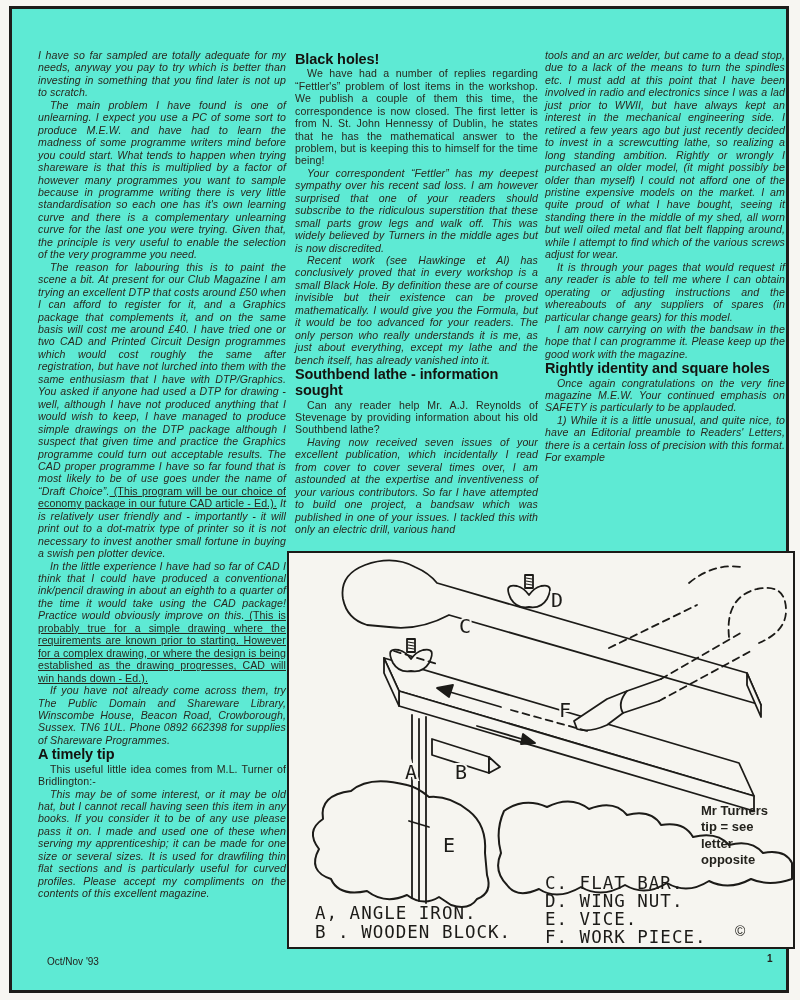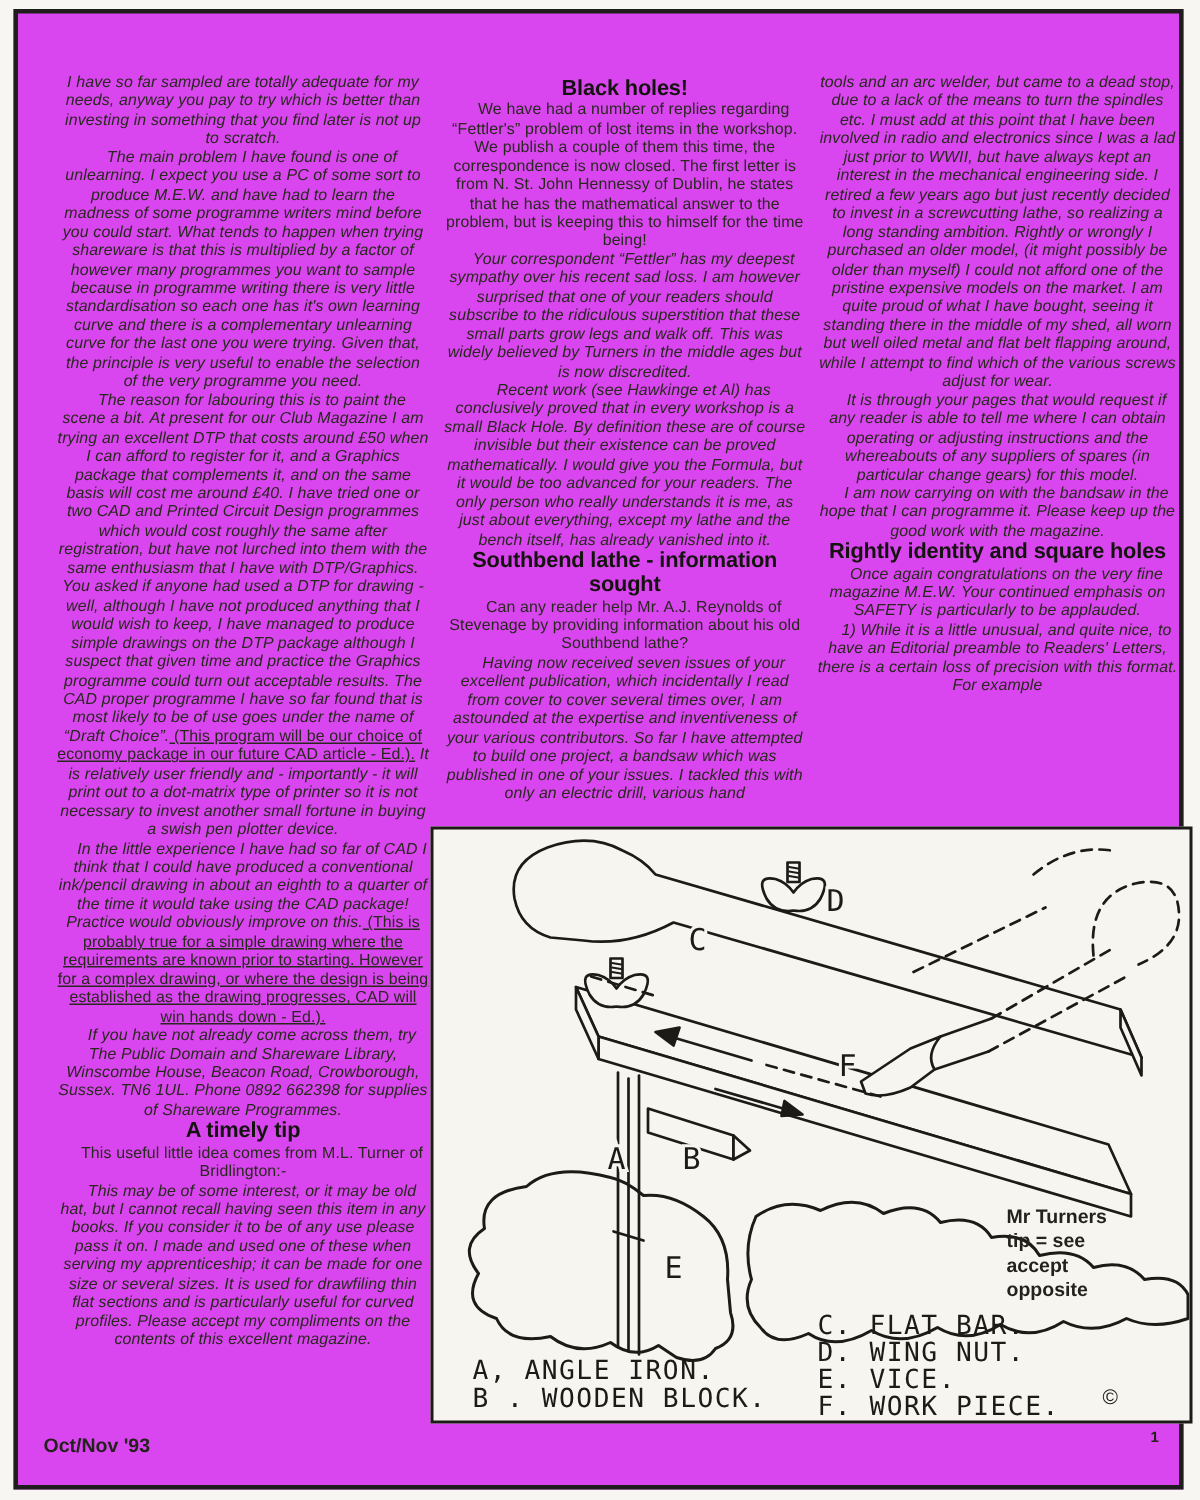--- a/index.html
+++ b/index.html
@@ -1,39 +1,39 @@
 <!DOCTYPE html>
 <html><head>
 <meta charset="utf-8">
 <style>
   html,body{margin:0;padding:0;}
   body{width:800px;height:1000px;background:#f7f6f2;position:relative;overflow:hidden;
        font-family:"Liberation Sans",sans-serif;}
   .page{position:absolute;left:9px;top:6px;width:780px;height:987px;
-        border:3px solid #1e1d1b;background:#d946ef;box-sizing:border-box;}
+        border:3px solid #1e1d1b;background:#5eead4;box-sizing:border-box;}
   .col{position:absolute;top:40px;font-size:10.6px;line-height:12.45px;
        text-align:justify;color:#29281f;letter-spacing:0.1px;}
   .c1{left:26px;width:248px;}
   .c2{left:283px;width:243px;}
   .c3{left:533px;width:240px;}
-  .col p{margin:0;text-align:center;}
+  .col p{margin:0;}
   .ind{text-indent:12px;}
   .it{font-style:italic;}
   .rm{font-style:normal;text-decoration:underline;}
   .head{font-weight:bold;font-size:14.5px;line-height:1.12;color:#14130f;
         margin:9px 0 5px 0;letter-spacing:-0.1px;font-style:normal;text-align:left;}
   .head.first{margin-top:2px;}
   .diagbox{position:absolute;left:275px;top:542px;width:504px;height:394px;
            border:2.5px solid #1c1b18;background:#f6f5f0;box-sizing:content-box;}
   .diagbox svg{position:absolute;left:0;top:0;}
-  .tipnote{position:absolute;left:382px;top:250px;width:96px;
+  .tipnote{position:absolute;left:412px;top:250px;width:96px;
            font-weight:bold;font-size:13px;line-height:1.25;color:#23221d;}
   .cmark{position:absolute;left:446px;top:370px;font-size:14px;color:#23221d;}
-  .footer-issue{position:absolute;left:17px;top:947px;font-weight:bold;
-                font-size:13px;color:#23221d;}
+  .footer-issue{position:absolute;left:35px;top:947px;font-weight:normal;
+                font-size:10px;color:#23221d;}
   .footer-page{position:absolute;left:755px;top:944px;font-weight:bold;
                font-size:10px;color:#23221d;}
   .dlet{font-family:"DejaVu Sans Mono",monospace;font-size:20px;fill:#1c1b18;
         paint-order:stroke;stroke:#f6f5f0;stroke-width:4px;}
   .dleg{font-family:"DejaVu Sans Mono",monospace;font-size:17.5px;fill:#1c1b18;
         letter-spacing:1px;}
 </style>
 </head>
 <body>
 
@@ -147,21 +147,21 @@
       <text class="dleg" x="26" y="385">B . WOODEN BLOCK.</text>
       <text class="dleg" x="256" y="336">C. FLAT BAR.</text>
       <text class="dleg" x="256" y="354">D. WING NUT.</text>
       <text class="dleg" x="256" y="372">E. VICE.</text>
       <text class="dleg" x="256" y="390">F. WORK PIECE.</text>
     </svg>
 
     <div class="tipnote">
       <div>Mr Turners</div>
       <div>tip = see</div>
-      <div>accept</div>
+      <div>letter</div>
       <div>opposite</div>
     </div>
     <div class="cmark">©</div>
   </div>
 
   <div class="footer-issue">Oct/Nov '93</div>
   <div class="footer-page">1</div>
 </div>
 
 </body></html>

